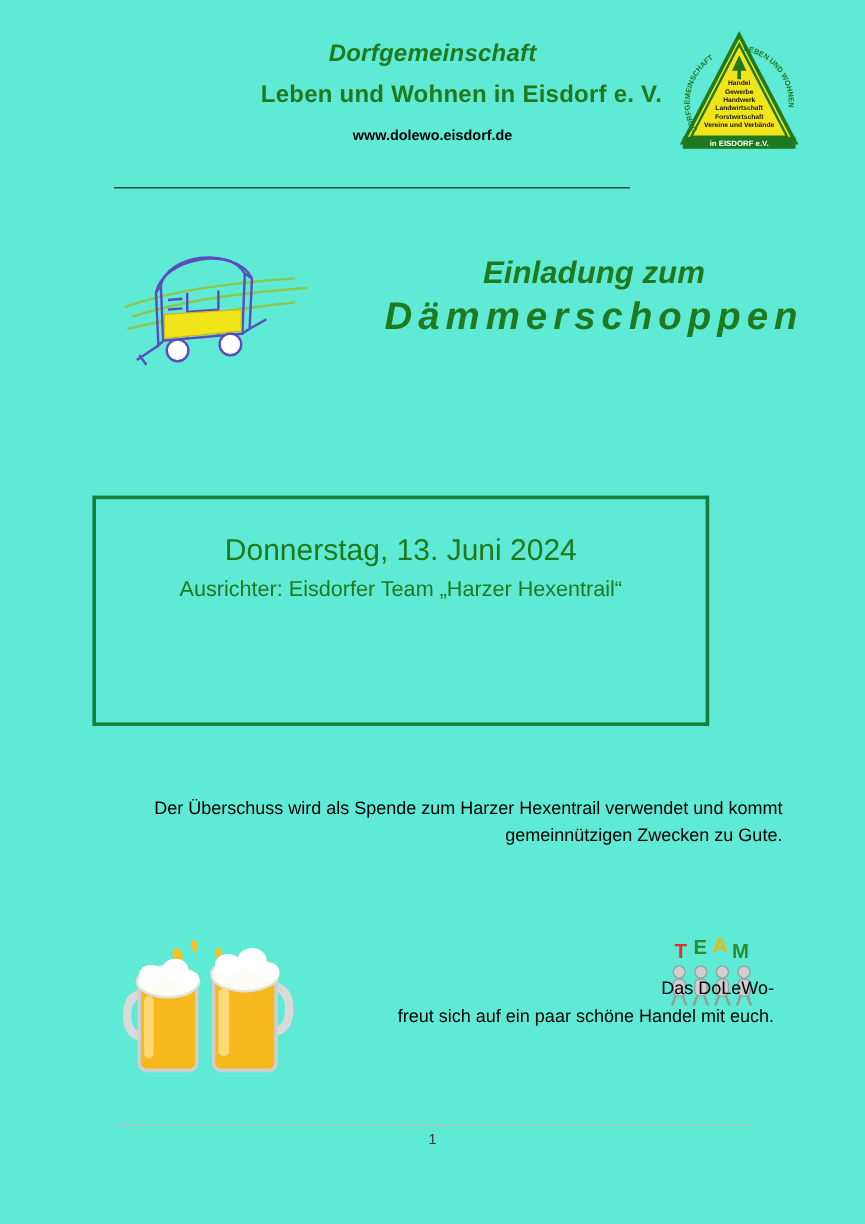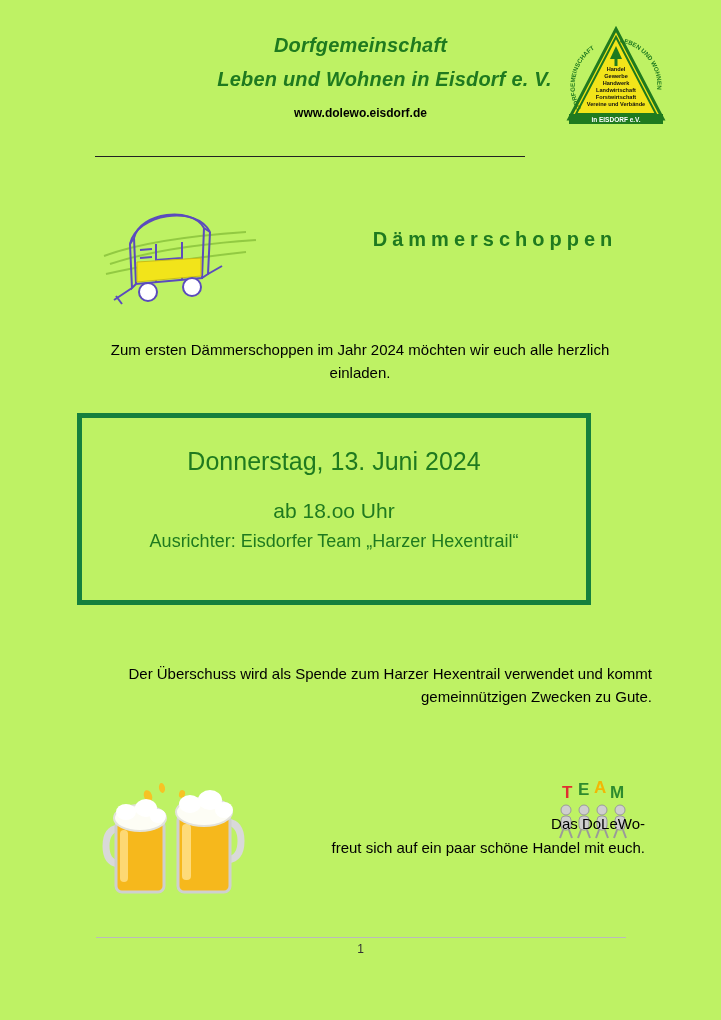--- a/index.html
+++ b/index.html
@@ -12,21 +12,21 @@
     height: 1020px;
     position: relative;
     font-family: "Liberation Sans", sans-serif;
     color: #000000;
     overflow: hidden;
   }
 
   .page {
     position: absolute;
     inset: 0;
-    background: #bef264;
+    background: #5eead4;
   }
 
   
   .header {
     position: absolute;
     top: 30px;
     left: 0;
     width: 721px;
     text-align: center;
   }
@@ -34,21 +34,20 @@
     font-size: 20px;
     font-weight: bold;
     font-style: italic;
     color: #1f7a1f;
     letter-spacing: 0.2px;
     line-height: 30px;
   }
   .org-line2 {
     font-size: 20px;
     font-weight: bold;
-    font-style: italic;
     color: #1f7a1f;
     letter-spacing: 0.2px;
     line-height: 30px;
     margin-top: 4px;
     margin-left: 48px;
   }
   .org-url {
     font-size: 12px;
     font-weight: bold;
     color: #000000;
@@ -83,25 +82,26 @@
     text-align: center;
     color: #1f7a1f;
   }
   .invite-title .t1 {
     font-size: 26px;
     font-weight: bold;
     font-style: italic;
     line-height: 34px;
   }
   .invite-title .t2 {
-    font-size: 20px;
-    font-weight: bold;
+    font-size: 32px;
+    font-weight: bold;
+    font-style: italic;
     line-height: 34px;
     letter-spacing: 5px;
-    margin-top: 12px;
+    margin-top: 2px;
   }
 
   
   .wagon {
     position: absolute;
     top: 192px;
     left: 96px;
     width: 200px;
     height: 130px;
   }
@@ -118,21 +118,21 @@
     color: #000000;
   }
 
   
   .detail-box {
     position: absolute;
     top: 413px;
     left: 77px;
     width: 514px;
     height: 192px;
-    border: 5px solid #15803d;
+    border: 3px solid #15803d;
     box-sizing: border-box;
     text-align: center;
     color: #1f7a1f;
   }
   .detail-box .d-date {
     font-size: 25px;
     margin-top: 26px;
     line-height: 34px;
   }
   .detail-box .d-time {
@@ -289,28 +289,27 @@
       </g>
 
       <g stroke="#5b4bbd" stroke-width="2" fill="none">
         <path d="M36,96 L18,108 M20,104 L26,112"></path>
         <path d="M112,82 L126,74"></path>
       </g>
     </svg>
   </div>
 
   <div class="invite-title">
+    <div class="t1">Einladung zum</div>
     <div class="t2">Dämmerschoppen</div>
   </div>
 
-  <div class="intro">Zum ersten Dämmerschoppen im Jahr 2024 möchten wir euch alle herzlich einladen.</div>
 
   <div class="detail-box">
     <div class="d-date">Donnerstag, 13. Juni 2024</div>
-    <div class="d-time">ab 18.oo Uhr</div>
     <div class="d-host">Ausrichter: Eisdorfer Team „Harzer Hexentrail“</div>
   </div>
 
   <div class="donation">Der Überschuss wird als Spende zum Harzer Hexentrail verwendet und kommt gemeinnützigen Zwecken zu Gute.</div>
 
   <div class="beer">
     <svg width="160" height="130" viewBox="0 0 160 130" xmlns="http://www.w3.org/2000/svg">
 
       <g fill="#f6c324">
         <ellipse cx="52" cy="16" rx="4" ry="6" transform="rotate(-20 52 16)"></ellipse>

